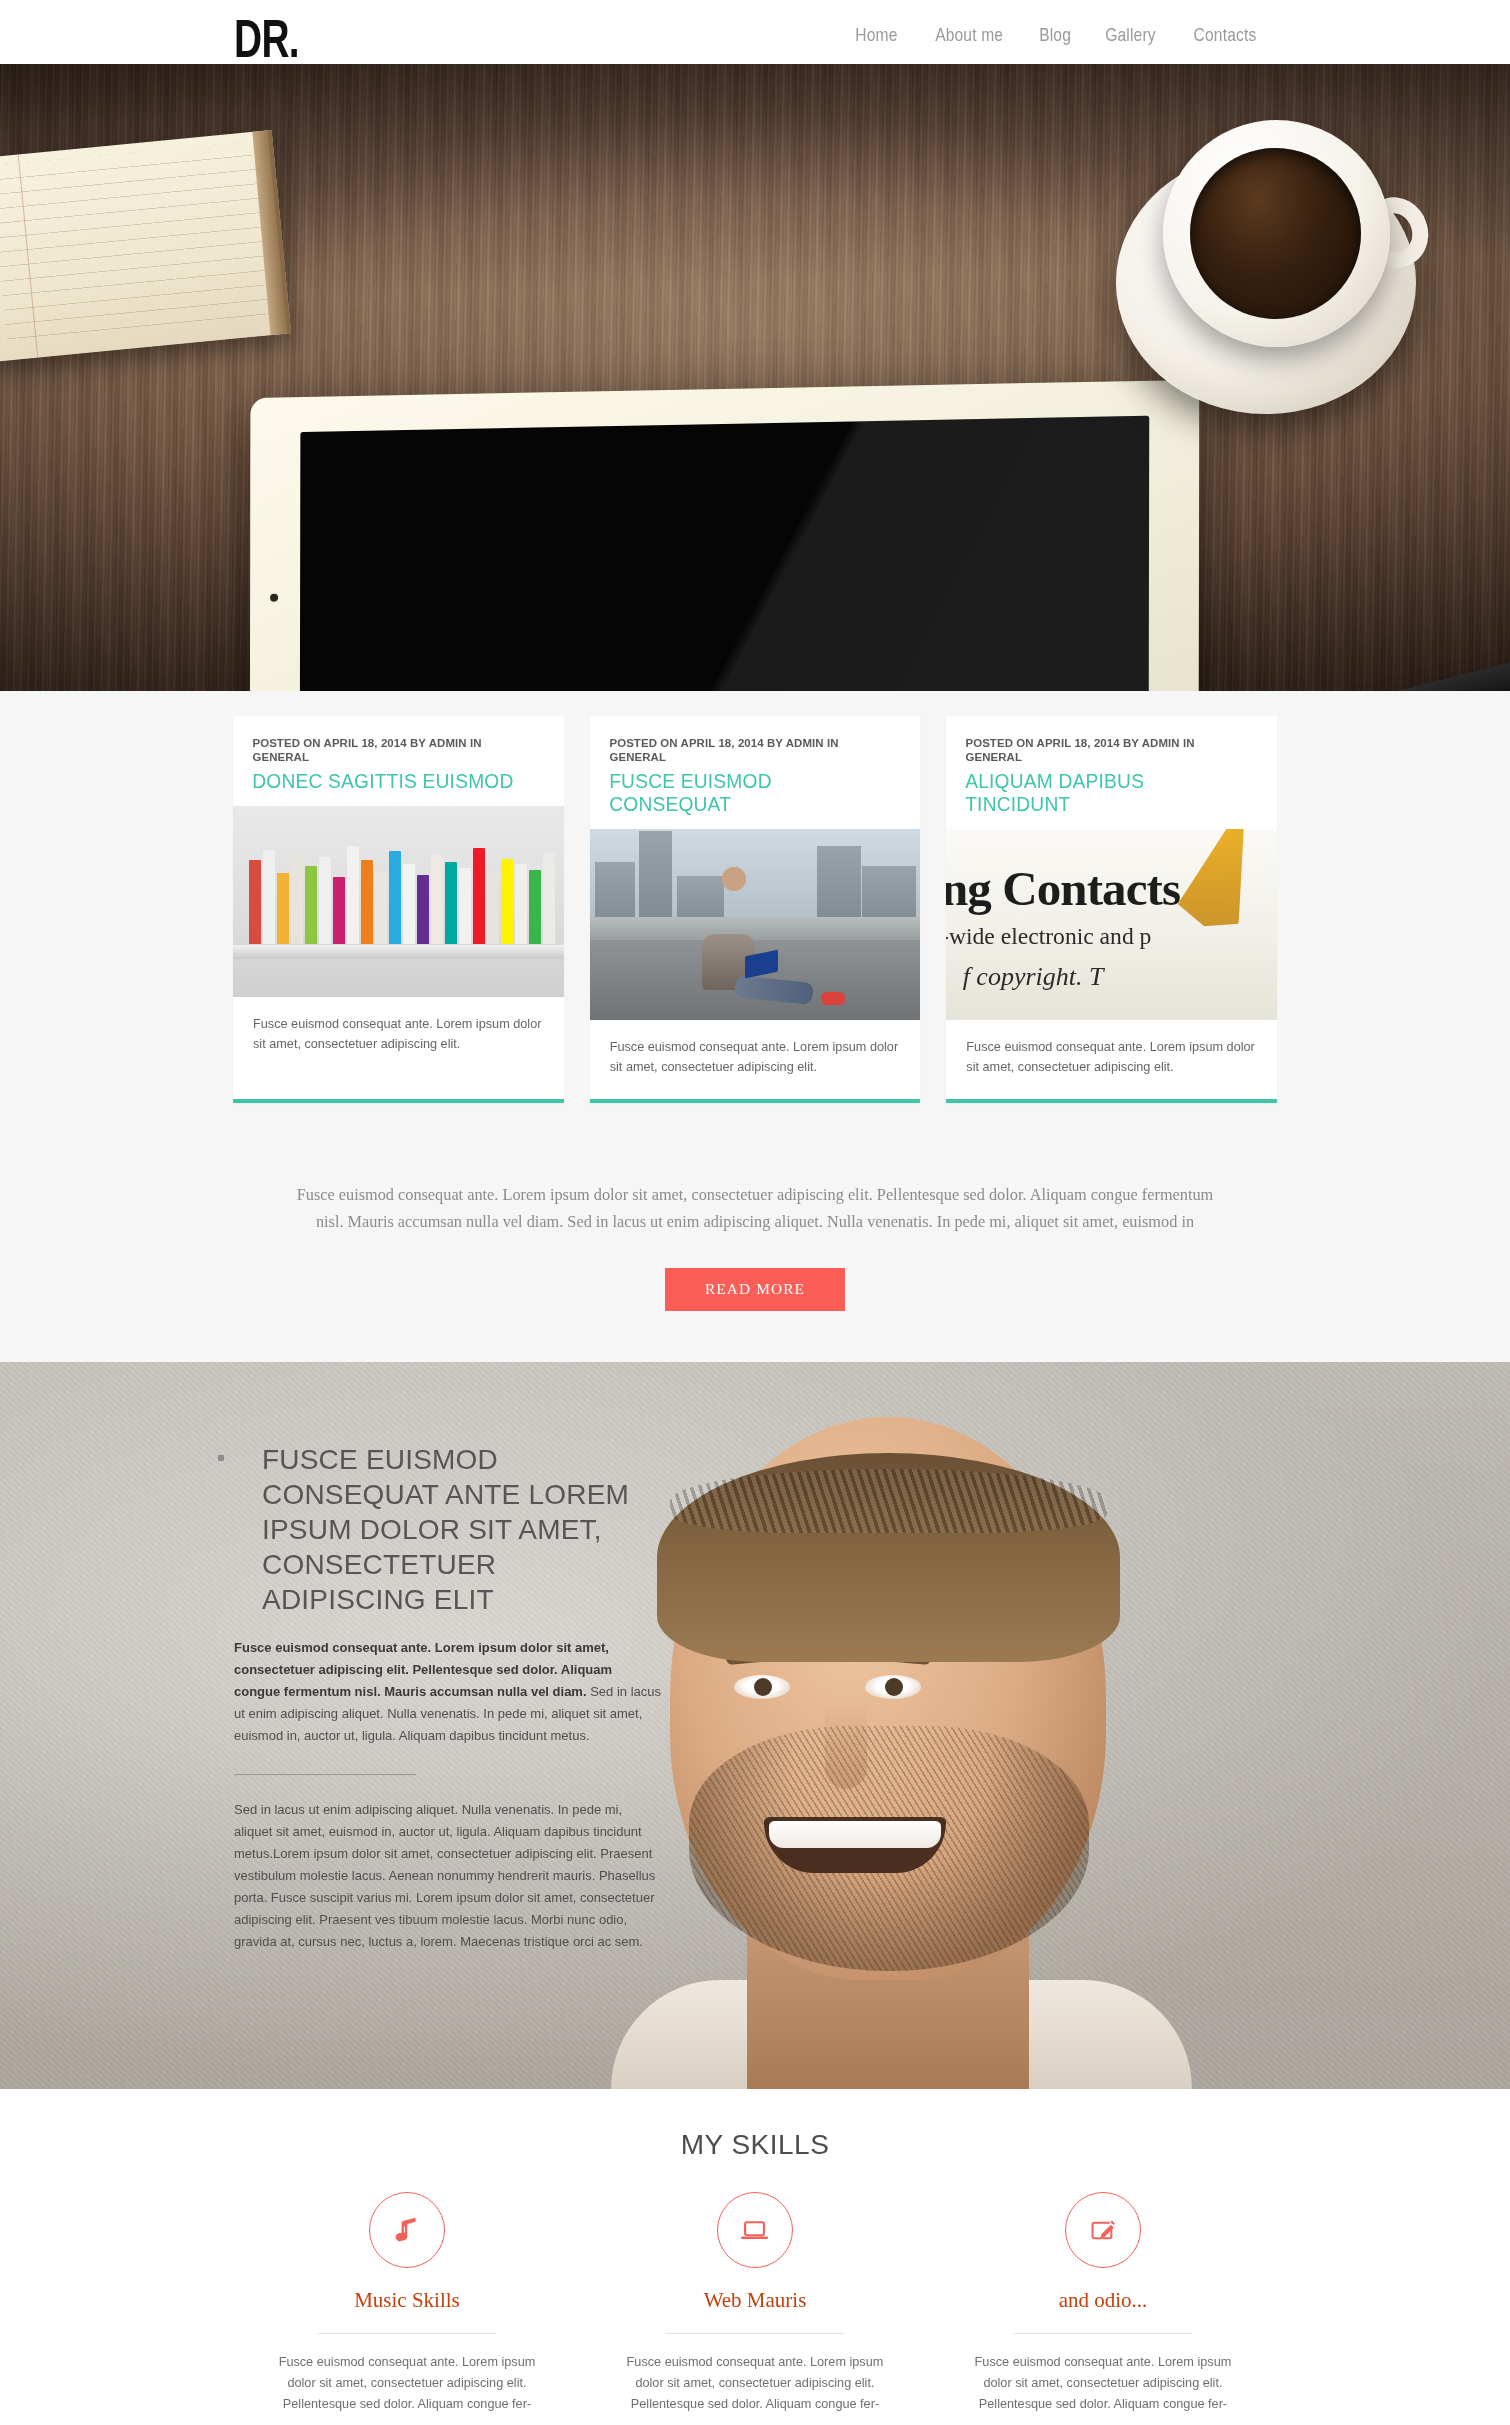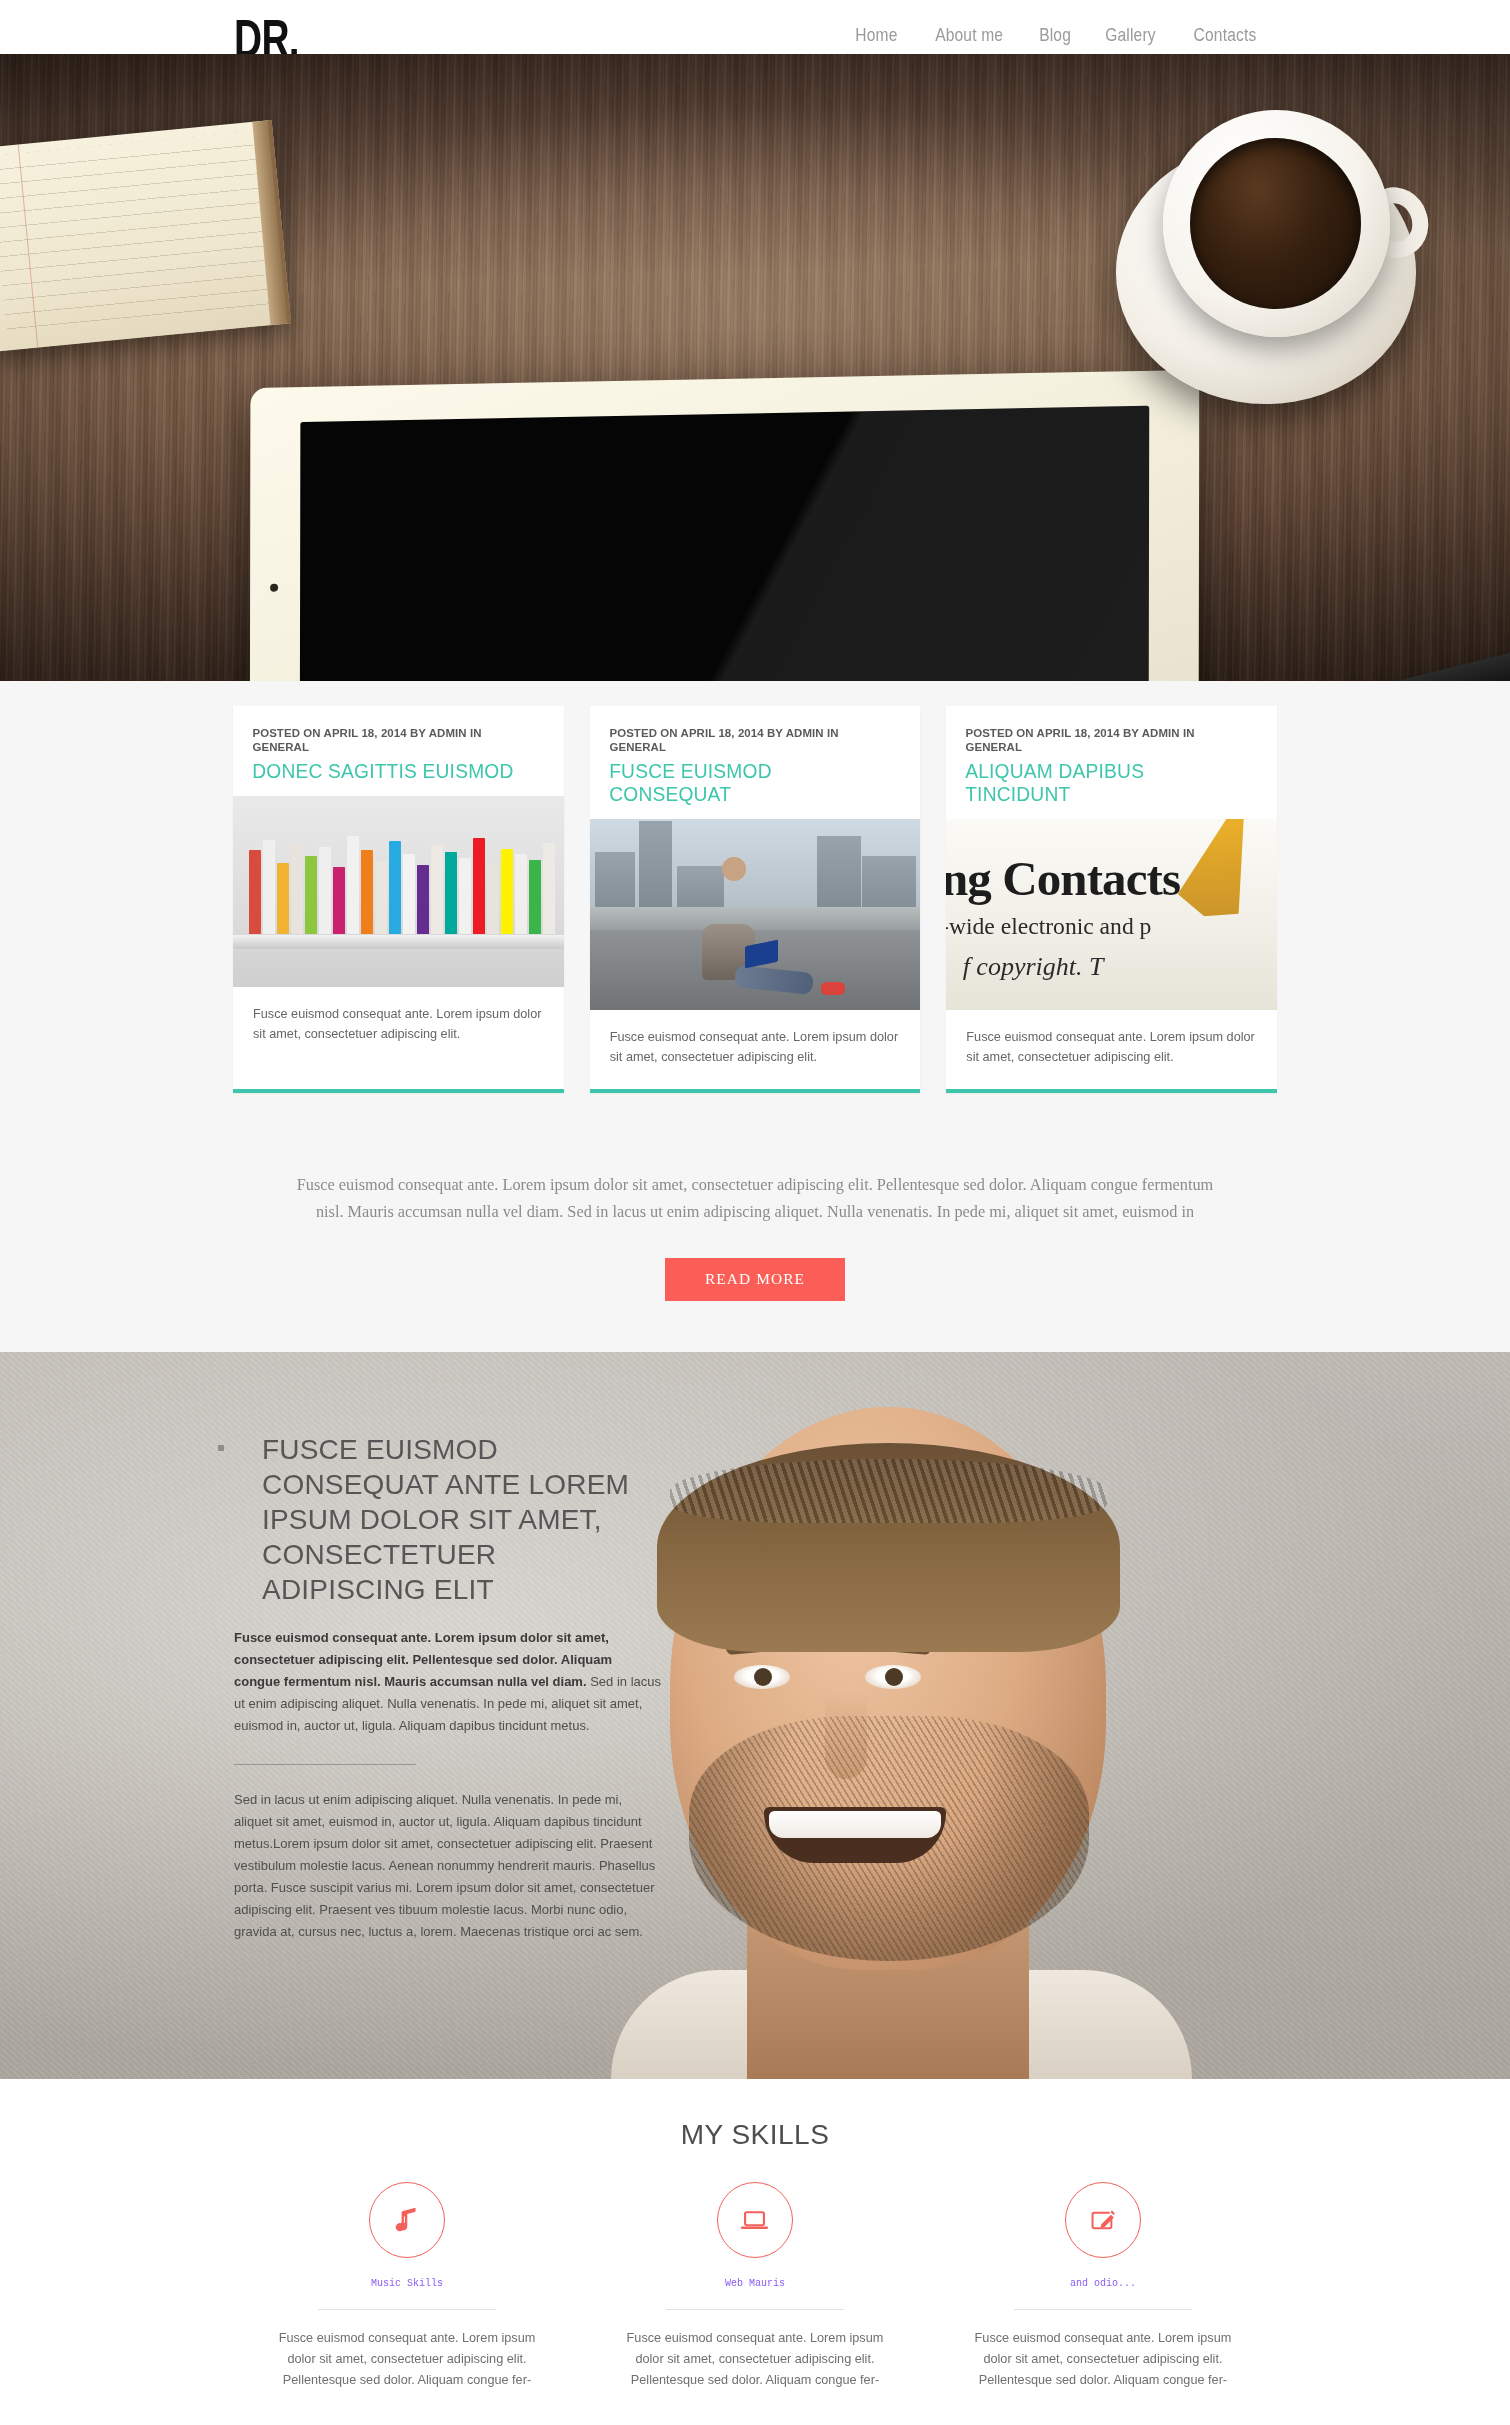--- a/index.html
+++ b/index.html
@@ -5,21 +5,21 @@
   * { box-sizing: border-box; margin: 0; padding: 0; }
   html, body {
     width: 1510px;
     background: #ffffff;
     font-family: "Liberation Sans", sans-serif;
   }
   body { overflow-x: hidden; }
 
   
   .site-header {
-    height: 54px;
+    height: 64px;
     background: #ffffff;
     display: flex;
     align-items: center;
     position: relative;
     text-decoration: underline;
   }
   .logo {
     position: absolute;
     left: 234px;
     top: 7.3px;
@@ -412,22 +412,22 @@
   .skill{ width:33.333%; }
   .skill-circle{
     width:76px; height:76px; border-radius:50%;
     border:1.8px solid #f4605a;
     margin:0 auto 20px auto;
     display:flex; align-items:center; justify-content:center;
     cursor:pointer;
   }
   .skill-circle svg{ display:block; }
   .skill-label{
-    font-family:Liberation Mono, monospace;
-    font-size:10px; color:#8b5cf6;
+    font-family:Liberation Serif, serif;
+    font-size:21px; color:#c2410c;
   }
   .skill-divider{
     width:178px; height:0.9px; background:#e2e2e2;
     margin:20px auto 18px auto;
   }
   .skill-text{
     width:272px; margin:0 auto;
     font-size:12.7px; line-height:21px; color:#6f6f6f;
   }
 </style>

